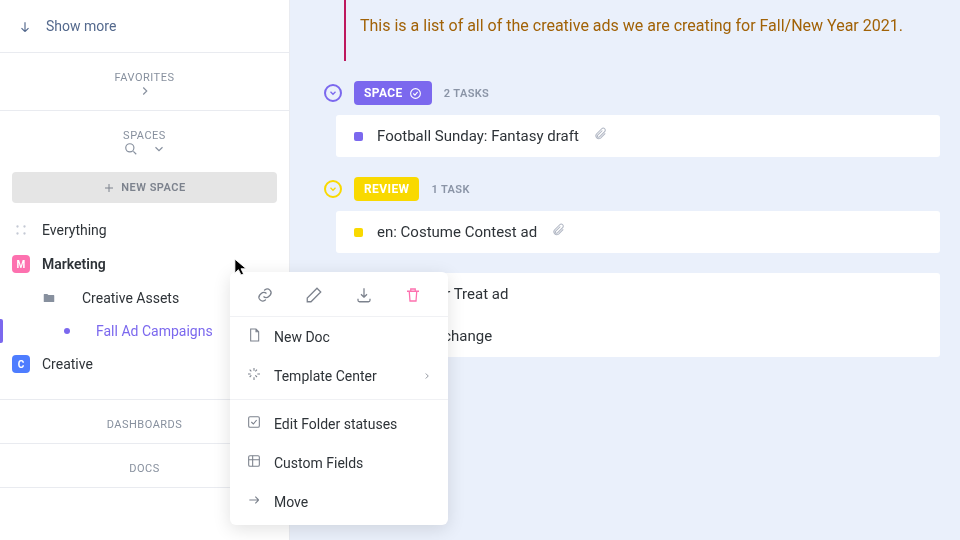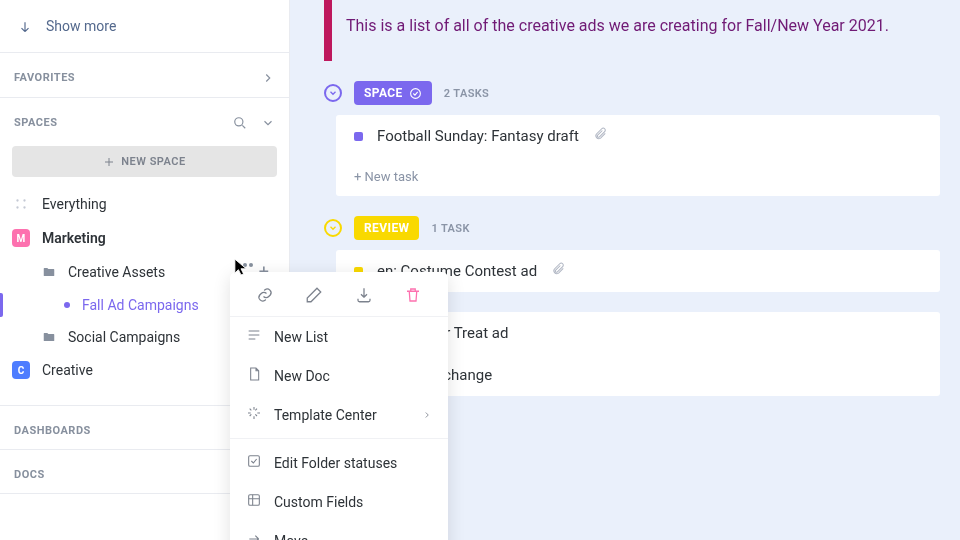--- a/index.html
+++ b/index.html
@@ -23,26 +23,28 @@
       color: #54698d;
       font-size: 14px;
       cursor: pointer;
     }
     .show-more svg { width: 14px; height: 14px; stroke: #54698d; }
     
     .divider { border-top: 1px solid #e9ebf0; }
     
     .section-header {
       display: flex;
+      align-items: center;
       justify-content: space-between;
       padding: 18px 14px 12px 14px;
       color: #87909e;
       font-size: 11px;
-      font-weight: 700;
+      font-weight: 400;
       letter-spacing: 0.5px;
+      flex-direction: column;
     }
     .section-header.clickable { cursor: pointer; }
     .section-header .right-icons { display: flex; gap: 14px; align-items: center; }
     .section-header svg { width: 14px; height: 14px; stroke: #87909e; fill: none; }
     
     .new-space-btn {
       display: flex;
       align-items: center;
       justify-content: center;
       gap: 6px;
@@ -73,21 +75,21 @@
       width: 18px; height: 18px;
       border-radius: 4px;
       display: flex; align-items: center; justify-content: center;
     }
     .nav-icon-box.grid svg { width: 14px; height: 14px; fill: #c4c9d4; }
     .nav-icon-box.letter { color: #fff; font-size: 10px; font-weight: 700; }
     
     .tree-item {
       display: flex;
       align-items: center;
-      gap: 12px;
+      gap: 26px;
       padding: 8px 12px 8px 42px;
       color: #2e3338;
       font-size: 14px;
       cursor: pointer;
       position: relative;
     }
     .tree-item.lvl2 { padding-left: 64px; }
     .tree-item.active { color: #7b68ee; }
     .tree-item.active::before {
       content: '';
@@ -114,24 +116,25 @@
       padding: 0 20px 0 34px;
       overflow: hidden;
     }
     .main::before {
       content:'';
       position:absolute; left: 20px; top: 0; bottom: 0; width: 2px;
       background: linear-gradient(#7b68ee 54%, transparent 54%) top/2px 100% no-repeat;
       display:none;
     }
     .desc {
-      border-left: 8px solid #be185d;
+      border-left: 2px solid #be185d;
       padding: 16px 0 26px 14px;
       font-size: 16px;
-      color: #701a75;
+      color: #a16207;
+      margin-left: 20px;
     }
     
     .group { margin-top: 20px; }
     .group-header {
       display: flex; align-items: center; gap: 12px;
       padding-left: 0px;
     }
     .group-header .toggle-circle {
       width: 18px; height: 18px; border: 2px solid; border-radius: 50%;
       display:flex; align-items:center; justify-content:center;
@@ -272,26 +275,20 @@
       <span class="dots"></span>
       <span class="plus">+</span>
     </span>
   </div>
 
   <div class="tree-item lvl2 active">
     <span class="dot"></span>
     <span>Fall Ad Campaigns</span>
   </div>
 
-  <div class="tree-item">
-    <svg viewBox="0 0 24 24">
-        <path d="M3 6a1 1 0 011-1h5l2 2h9a1 1 0 011 1v10a1 1 0 01-1 1H4a1 1 0 01-1-1V6z"></path>
-      </svg>
-    <span>Social Campaigns</span>
-  </div>
 
   <div class="nav-item">
     <span class="nav-icon-box letter" style="background:#4e7dff">C</span>
     <span>Creative</span>
   </div>
 
   <div style="height:18px"></div>
   <div class="divider"></div>
   <div class="section-header clickable">
     <span>DASHBOARDS</span>
@@ -323,21 +320,20 @@
         <span class="task-count">2 TASKS</span>
         </div>
         <div class="task-list">
           <div class="task-row">
       <span class="sq" style="background:#7b68ee"></span>
       <span>Football Sunday: Fantasy draft</span>
       <span class="clip"><svg viewBox="0 0 24 24" stroke-width="1.8">
                 <path d="M21 11l-8 8a5 5 0 01-7-7l9-9a3.5 3.5 0 015 5l-9 9a2 2 0 01-3-3l8-8"></path>
               </svg></span>
           </div>
-          <div class="new-task-row">+ New task</div>
         </div>
       </div>
       <div class="group">
         <div class="group-header">
         <span class="toggle-circle" style="border-color:#f9d900">
           <svg viewBox="0 0 24 24" stroke="#f9d900" stroke-width="3" fill="none">
               <path d="M6 9l6 6 6-6"></path>
             </svg>
         </span>
         <span class="status-pill" style="background:#f9d900">
@@ -391,26 +387,20 @@
       </span>
     <span class="ctx-icon">
         <svg viewBox="0 0 24 24" stroke="#fd71af" stroke-width="1.7">
           <path d="M4 7h16M9 7V4h6v3m-8 0l1 13h8l1-13"></path>
         </svg>
       </span>
   </div>
   <div id="ctx-items1">
       <div class="ctx-item">
       <span><svg viewBox="0 0 24 24" stroke-width="1.6">
-            <path d="M4 6h16M4 12h16M4 18h10"></path>
-          </svg></span>
-      <span>New List</span>
-      </div>
-      <div class="ctx-item">
-      <span><svg viewBox="0 0 24 24" stroke-width="1.6">
             <path d="M7 3h8l4 4v14H7z M15 3v4h4"></path>
           </svg></span>
       <span>New Doc</span>
       </div>
       <div class="ctx-item">
       <span><svg viewBox="0 0 24 24" stroke-width="1.6">
             <path d="M12 3v4m0 10v4m9-9h-4M7 12H3m13.5-6.5l-2.5 2.5m-6 6L5.5 16.5m11 0L14 14m-6-6L5.5 5.5"></path>
           </svg></span>
       <span>Template Center</span>
       <svg class="chevron-right" viewBox="0 0 24 24" stroke="#7c828d" stroke-width="2" fill="none">

